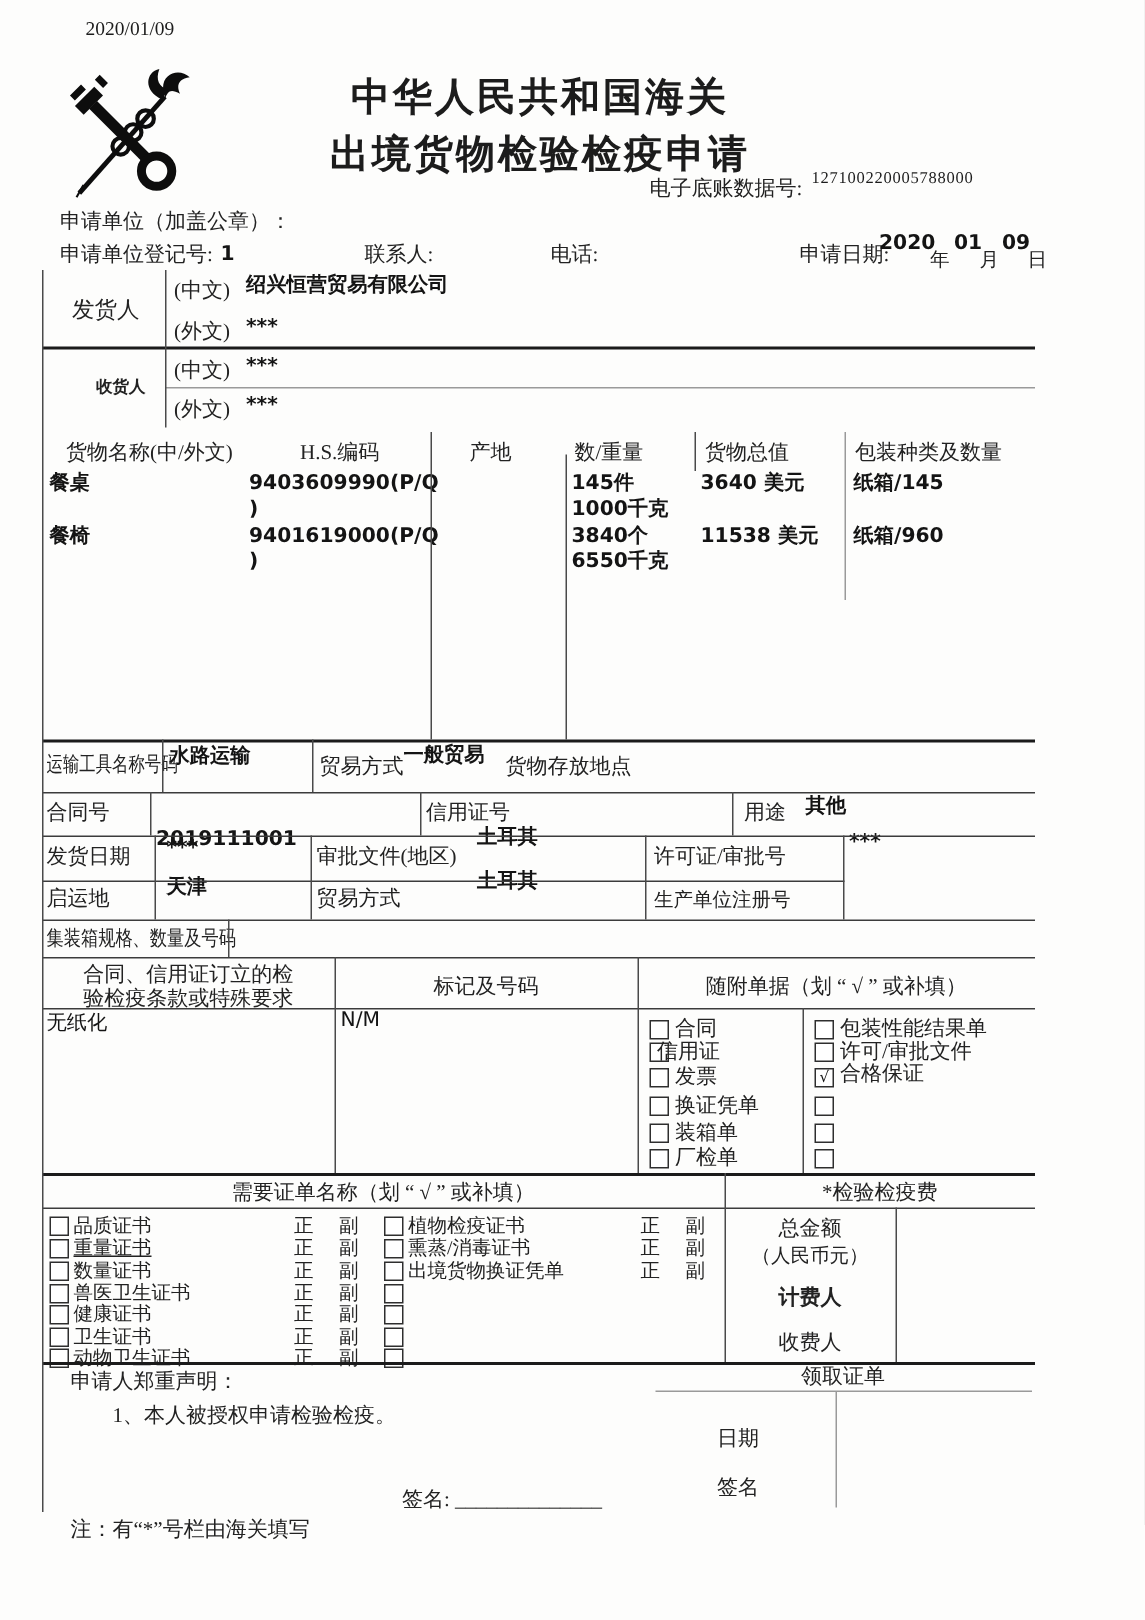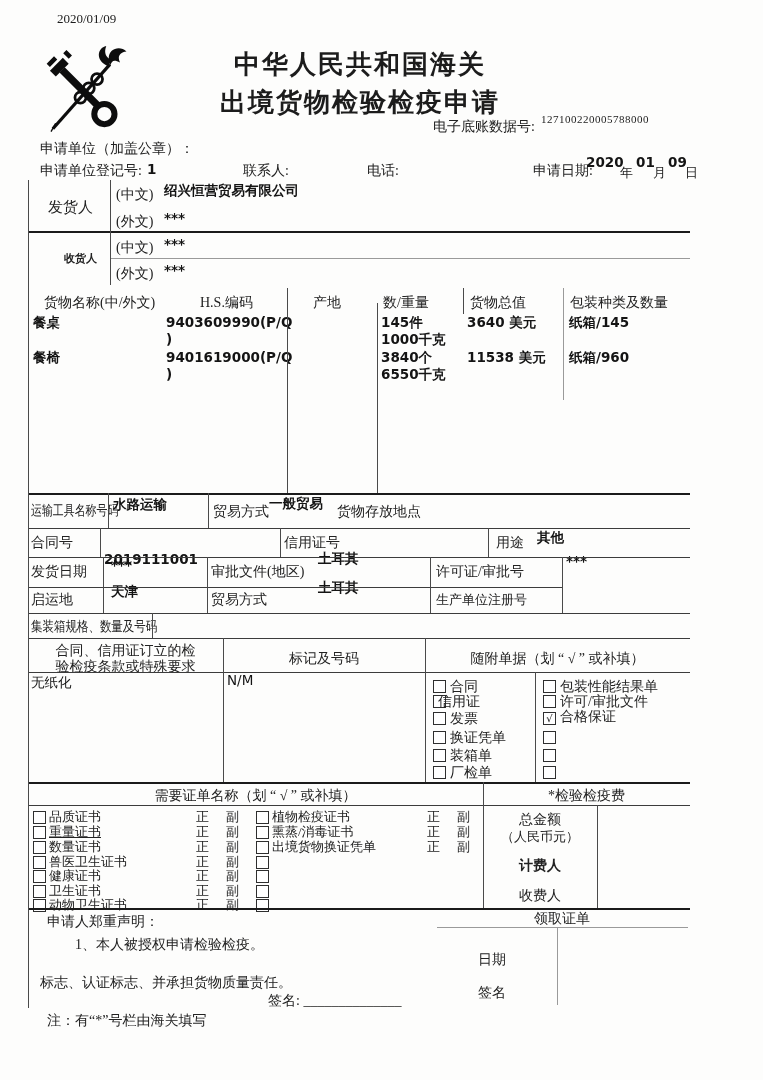--- a/index.html
+++ b/index.html
@@ -208,21 +208,20 @@
   <span class="cb" style="left:256px;top:885px;"></span>
   <span class="cb" style="left:256px;top:899px;"></span>
 
   <div class="abs lbl ctr" style="left:483px;top:812px;width:114px;">总金额</div>
   <div class="abs lbl ctr sm" style="left:483px;top:830px;width:114px;">（人民币元）</div>
   <div class="abs lbl ctr" style="left:483px;top:858px;width:114px;font-weight:bold;">计费人</div>
   <div class="abs lbl ctr" style="left:483px;top:888px;width:114px;">收费人</div>
 
   <div class="abs lbl" style="left:47px;top:914px;">申请人郑重声明：</div>
   <div class="abs lbl" style="left:75px;top:937px;">1、本人被授权申请检验检疫。</div>
-  <div class="abs lbl" style="left:40px;top:975px;">标志、认证标志、并承担货物质量责任。</div>
   <div class="abs lbl" style="left:268px;top:993px;">签名: ______________</div>
 
   <div class="abs lbl ctr" style="left:437px;top:911px;width:250px;">领取证单</div>
   <div class="abs lbl" style="left:478px;top:952px;">日期</div>
   <div class="abs lbl" style="left:478px;top:985px;">签名</div>
 
   <div class="abs lbl" style="left:47px;top:1013px;">注：有“*”号栏由海关填写</div>
 
   <div class="hline thick" style="left:28px;top:231px;width:662px;"></div>
   <div class="hline light" style="left:110px;top:258px;width:580px;"></div>

